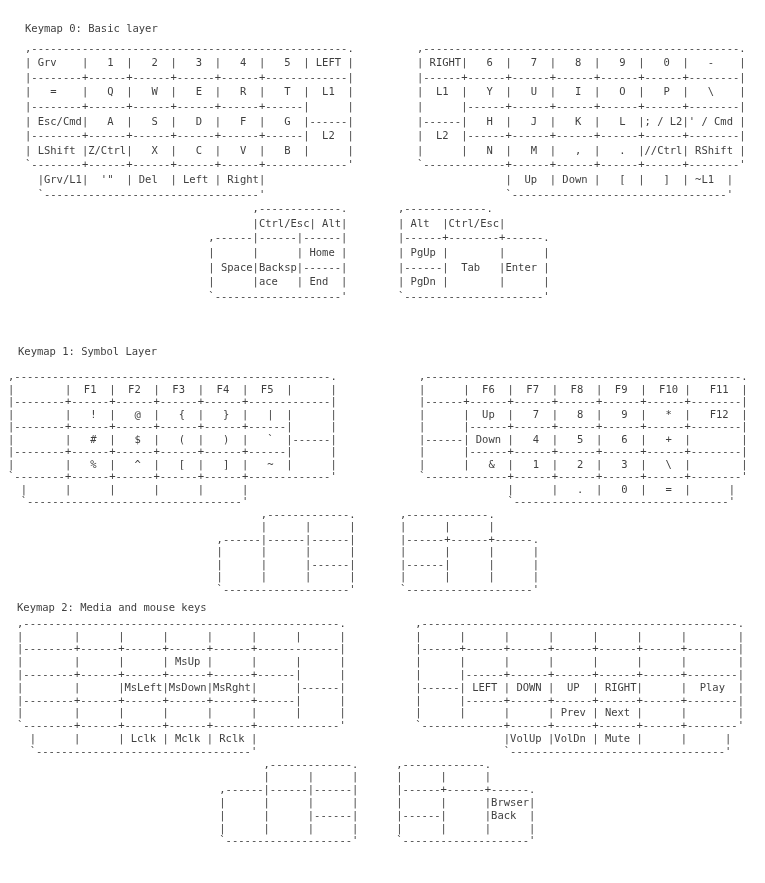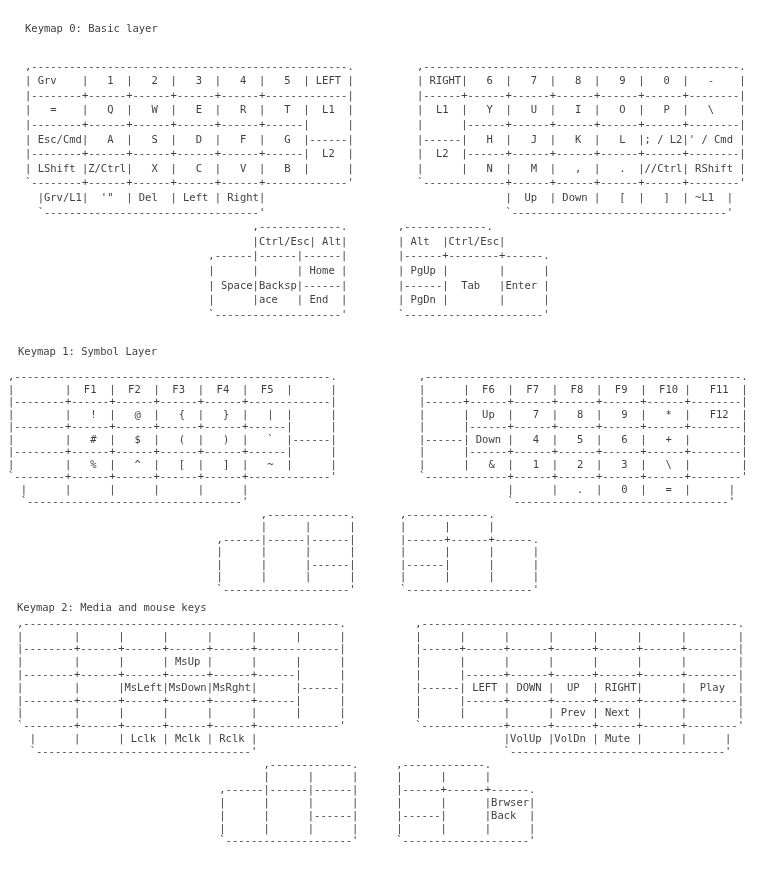--- a/index.html
+++ b/index.html
@@ -5,21 +5,21 @@
   html,body{margin:0;padding:0;}
   body{
     width:765px;height:883px;position:relative;overflow:hidden;
     background:#ffffff;
     font-family:"DejaVu Sans Mono","Liberation Mono",monospace;
   }
   .keymap{position:absolute;color:#3f3f3f;}
   .km-title{font-size:10.5px;white-space:pre;}
   .km-art{margin:0;font-size:10.5px;white-space:pre;font-family:inherit;}
   .s0{left:25px;top:21px;}
-  .s0 .km-title{line-height:14.6px;margin-bottom:23px;}
+  .s0 .km-title{line-height:14.6px;margin-bottom:5px;}
   .s0 .km-art{line-height:14.6px;}
   .s1{left:8px;top:345px;}
   .s1 .km-title{line-height:12.5px;margin-bottom:12.5px;margin-left:10px;}
   .s1 .km-art{line-height:12.5px;}
   .s2{left:17px;top:601px;}
   .s2 .km-title{line-height:12.8px;margin-bottom:3px;}
   .s2 .km-art{line-height:12.8px;}
 </style>
 </head>
 <body style="background: rgb(255, 255, 255);">

